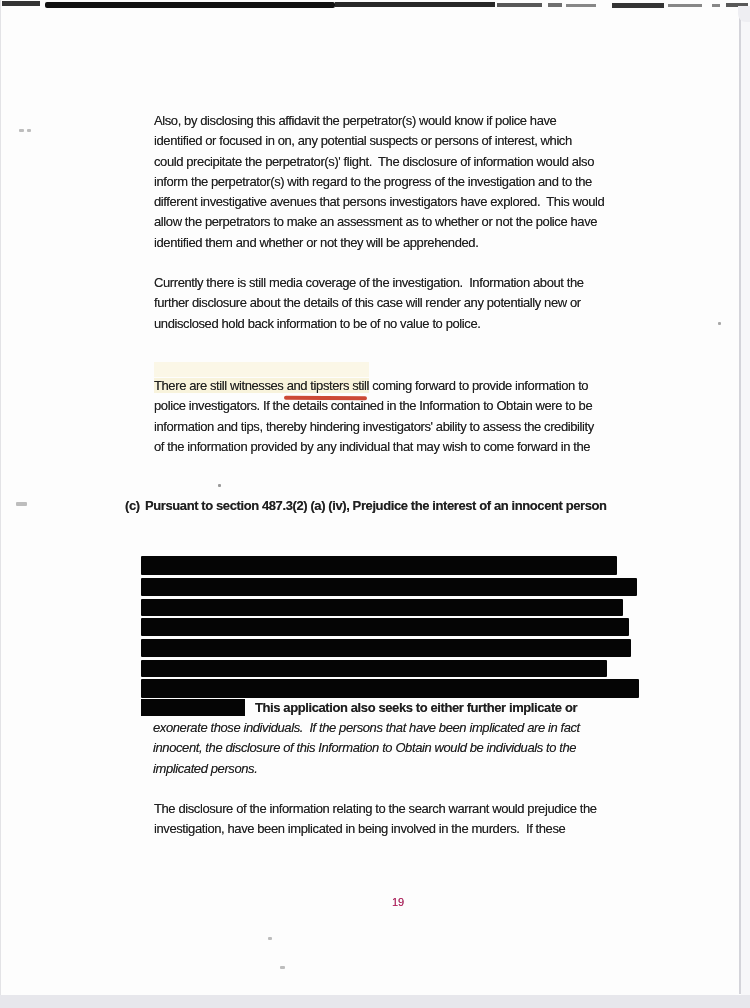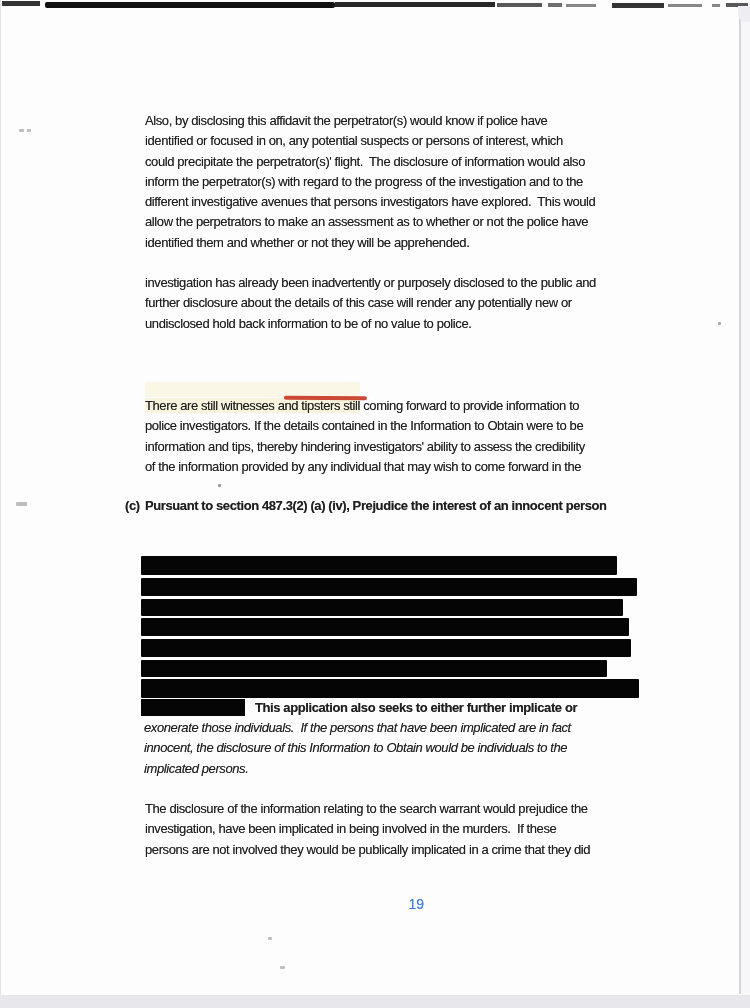--- a/index.html
+++ b/index.html
@@ -7,45 +7,45 @@
     position:relative;width:750px;height:1008px;margin:0 auto;
     background:#fdfdfd;overflow:hidden;
     font-family:"Liberation Sans","DejaVu Sans",sans-serif;
     color:#1f1f1f;
   }
   .textblock{
     position:absolute;left:145px;width:520px;
     font-size:13px;line-height:20.3px;letter-spacing:-0.4px;
     text-shadow:0 0 0.4px rgba(20,20,20,0.55);
   }
-  .line{white-space:pre;height:20.3px;}
+  .line{white-space:pre;height:20.3px;margin-left:9px;}
   
   #p1{top:111px;}
   #p2{top:273px;}
-  #p3{top:396px;}
+  #p3{top:376px;}
   #heading-c{top:496px;left:125px;font-weight:700;}
   #heading-c .marker{display:inline-block;width:20px;}
   #p4-rest{top:718px;left:144px;font-style:italic;}
   #p5{top:799px;}
   
   .hl{background:#f8f3dc;box-shadow:0 -16px 0 0 #fbf7e7;}
   .red-underline{
     position:absolute;left:284px;top:396px;width:83px;height:4px;
     background:#cc4936;border-radius:2px;transform:rotate(0.4deg);
   }
   
   .redaction-bar{position:absolute;left:141px;background:#050505;border-radius:1px;}
   .inline-redaction{position:absolute;left:141px;top:699px;width:104px;height:17px;background:#050505;}
   #p4-line1{position:absolute;left:255px;top:698px;width:420px;
     font-size:13px;line-height:20.3px;letter-spacing:-0.4px;white-space:pre;
     text-shadow:0 0 0.4px rgba(20,20,20,0.55);font-weight:bold;}
   
   .page-number{
-    position:absolute;left:392px;top:896px;width:32px;text-align:right;
-    font-size:14px;letter-spacing:0;color:#3b82f6;
+    position:absolute;left:392px;top:896px;width:32px;text-align:left;
+    font-size:11px;letter-spacing:0;color:#be185d;
     text-shadow:0 0 0.4px rgba(20,20,20,0.5);
   }
   
   .scan-top{position:absolute;background:#111;}
   .speck{position:absolute;background:#bdbdbd;border-radius:1px;}
   .edge-left{position:absolute;left:0;top:0;width:1px;height:995px;background:#e3e3e6;}
   .edge-right-line{position:absolute;left:739px;top:16px;width:2px;height:978px;background:#d4d4da;}
   .edge-right-strip{position:absolute;left:741px;top:10px;width:9px;height:985px;background:#f7f7f9;}
   .corner-tr{position:absolute;right:0;top:6px;width:12px;height:16px;background:#eeeef2;border-bottom-left-radius:8px;}
   .bottom-band{position:absolute;left:0;top:995px;width:750px;height:13px;background:#e7e7ec;}
@@ -77,21 +77,21 @@
     <div class="line">Also, by disclosing this affidavit the perpetrator(s) would know if police have</div>
     <div class="line">identified or focused in on, any potential suspects or persons of interest, which</div>
     <div class="line">could precipitate the perpetrator(s)' flight.  The disclosure of information would also</div>
     <div class="line">inform the perpetrator(s) with regard to the progress of the investigation and to the</div>
     <div class="line">different investigative avenues that persons investigators have explored.  This would</div>
     <div class="line">allow the perpetrators to make an assessment as to whether or not the police have</div>
     <div class="line">identified them and whether or not they will be apprehended.</div>
   </div>
 
   <div class="textblock" id="p2">
-    <div class="line">investigation has already been inadvertently or purposely disclosed to the public and</div>
+    <div class="line">Currently there is still media coverage of the investigation.  Information about the</div>
     <div class="line">further disclosure about the details of this case will render any potentially new or</div>
     <div class="line">undisclosed hold back information to be of no value to police.</div>
   </div>
 
   <div class="textblock" id="p3">
     <div class="line"><span class="hl">There are still witnesses and tipsters still</span><span> coming forward to provide information to</span></div>
     <div class="line">police investigators. If the details contained in the Information to Obtain were to be</div>
     <div class="line">information and tips, thereby hindering investigators' ability to assess the credibility</div>
     <div class="line">of the information provided by any individual that may wish to come forward in the</div>
   </div>
@@ -115,21 +115,20 @@
   <div id="p4-line1">This application also seeks to either further implicate or</div>
   <div class="textblock" id="p4-rest">
     <div class="line">exonerate those individuals.  If the persons that have been implicated are in fact</div>
     <div class="line">innocent, the disclosure of this Information to Obtain would be individuals to the</div>
     <div class="line">implicated persons.</div>
   </div>
 
   <div class="textblock" id="p5">
     <div class="line">The disclosure of the information relating to the search warrant would prejudice the</div>
     <div class="line">investigation, have been implicated in being involved in the murders.  If these</div>
-    <div class="line">persons are not involved they would be publically implicated in a crime that they did</div>
   </div>
 
   <div class="page-number">19</div>
 
   <div class="speck" style="left:19px;top:129px;width:5px;height:3px;"></div>
   <div class="speck" style="left:27px;top:129px;width:4px;height:3px;"></div>
   <div class="speck" style="left:16px;top:502px;width:11px;height:4px;"></div>
   <div class="speck" style="left:218px;top:484px;width:3px;height:3px;background:#9a9a9a;"></div>
   <div class="speck" style="left:718px;top:322px;width:3px;height:3px;background:#a8a8a8;"></div>
   <div class="speck" style="left:268px;top:937px;width:4px;height:3px;"></div>

